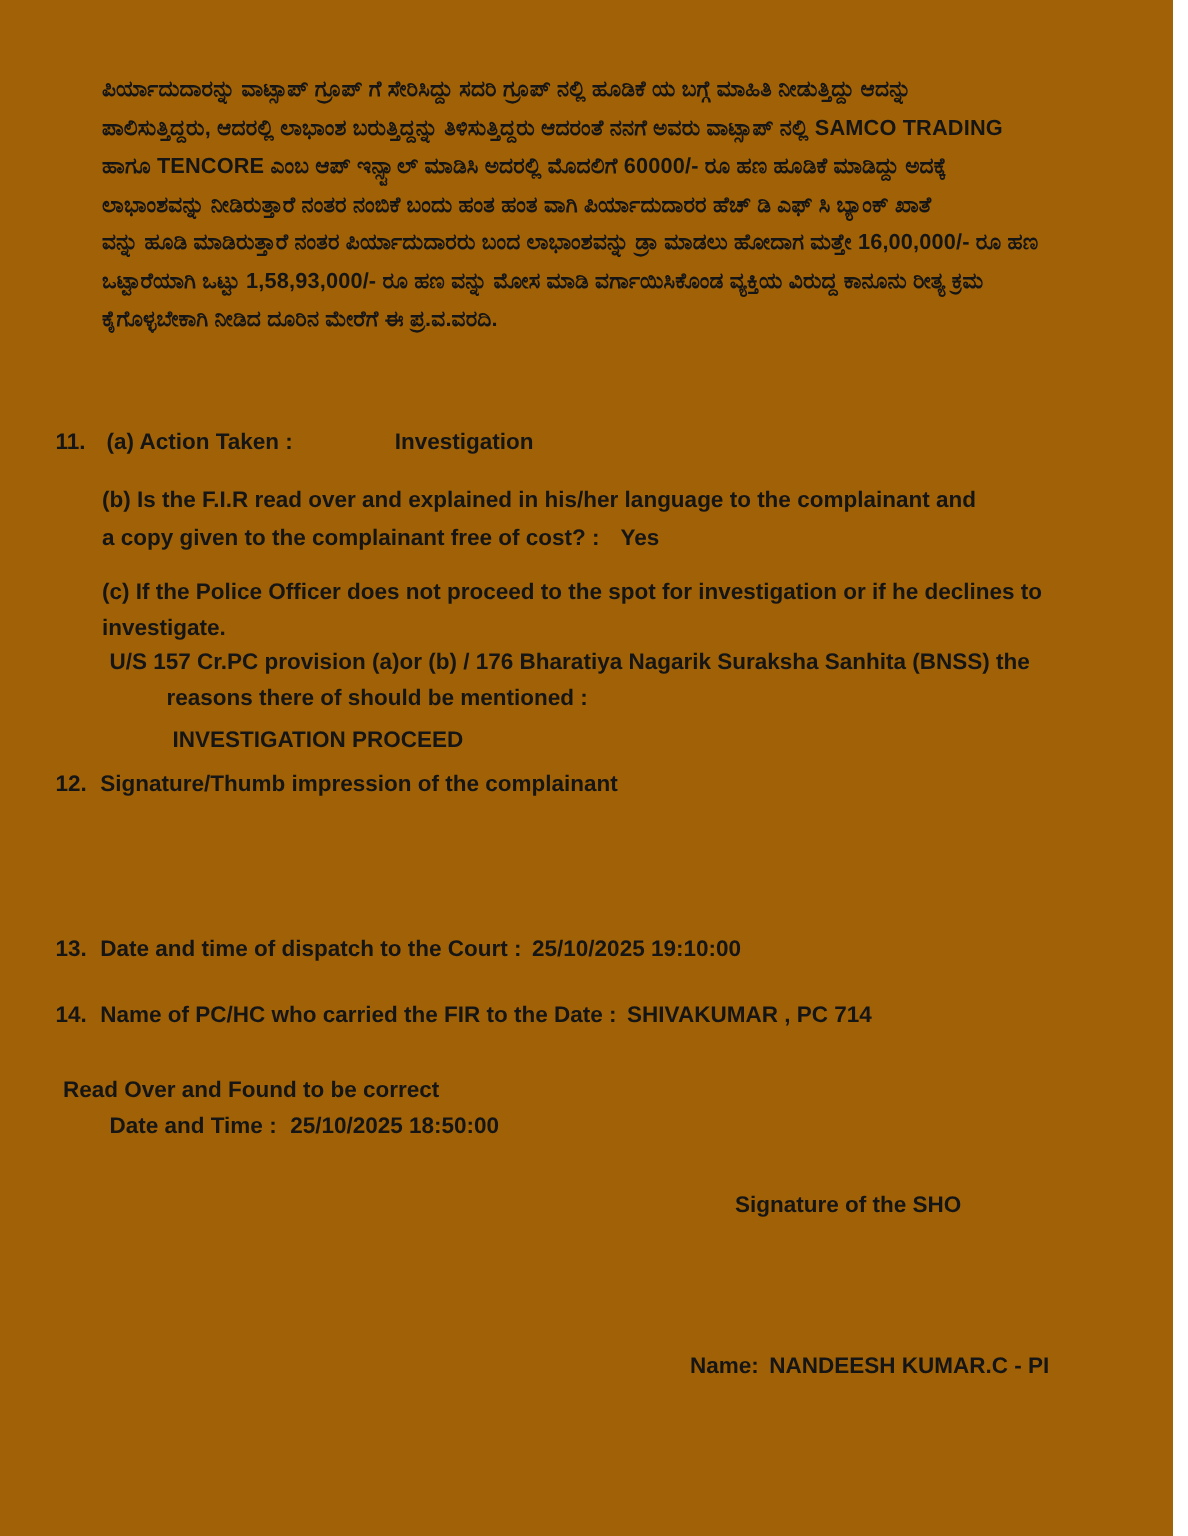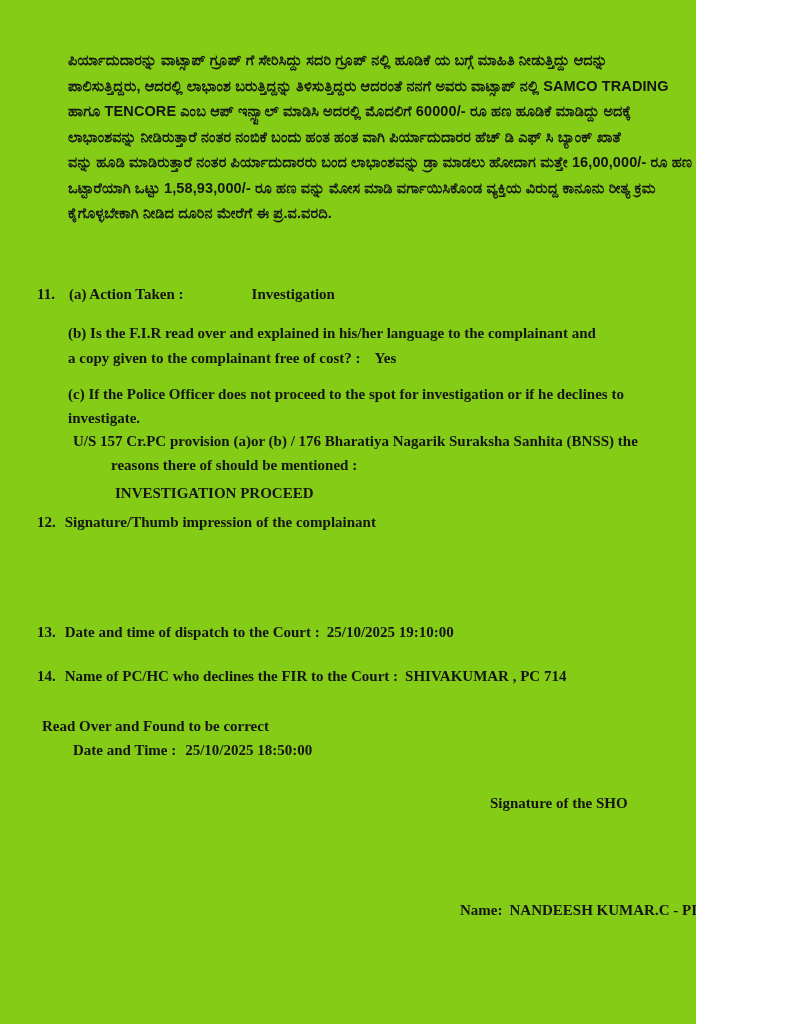--- a/index.html
+++ b/index.html
@@ -1,39 +1,39 @@
 <!DOCTYPE html>
 <html><head>
 <meta charset="utf-8">
 <style>
   * { margin:0; padding:0; box-sizing:border-box; }
   html,body { background:#ffffff; }
   .page {
     position:relative;
-    width:696px;
+    width:782px;
     height:1024px;
-    background:#84cc16;
+    background:#a16207;
     font-family:"Liberation Sans","DejaVu Sans",sans-serif;
     color:#151515;
     overflow:hidden;
   }
   .narrative {
     position:absolute;
     left:68px;
     top:48px;
     width:662px;
   }
   .narrative .kn-line {
     font-size:14.5px;
     line-height:25.5px;
     font-weight:600;
     white-space:nowrap;
     letter-spacing:0.1px;
   }
-  .row { position:absolute; font-size:15px; font-weight:700; white-space:nowrap;font-family:Liberation Serif, serif; }
+  .row { position:absolute; font-size:15px; font-weight:700; white-space:nowrap; }
   .num { display:inline-block; }
   .gap-sm { margin-left:9px; }
   .gap-md { margin-left:14px; }
   .val-action { margin-left:68px; }
   .val-yes { margin-left:14px; }
   .val-inline { margin-left:7px; }
 </style>
 </head>
 <body>
 
@@ -66,21 +66,21 @@
 
   <div class="row" style="left:37px; top:514px;">
     <span class="num">12.</span><span class="gap-sm">Signature/Thumb impression of the complainant</span>
   </div>
 
   <div class="row" style="left:37px; top:624px;">
     <span class="num">13.</span><span class="gap-sm">Date and time of dispatch to the Court :</span><span class="val-inline">25/10/2025  19:10:00</span>
   </div>
 
   <div class="row" style="left:37px; top:668px;">
-    <span class="num">14.</span><span class="gap-sm">Name of PC/HC who declines the FIR to the Court :</span><span class="val-inline">SHIVAKUMAR , PC 714</span>
+    <span class="num">14.</span><span class="gap-sm">Name of PC/HC who carried the FIR to the Date :</span><span class="val-inline">SHIVAKUMAR , PC 714</span>
   </div>
 
   <div class="row" style="left:42px; top:718px;">Read Over and Found to be correct</div>
   <div class="row" style="left:45px; top:742px;margin-left:28px;">
     <span>Date and Time :</span><span class="gap-sm">25/10/2025  18:50:00</span>
   </div>
 
   <div class="row" style="left:490px; top:795px;">Signature of the SHO</div>
 
   <div class="row" style="left:460px; top:902px;">

